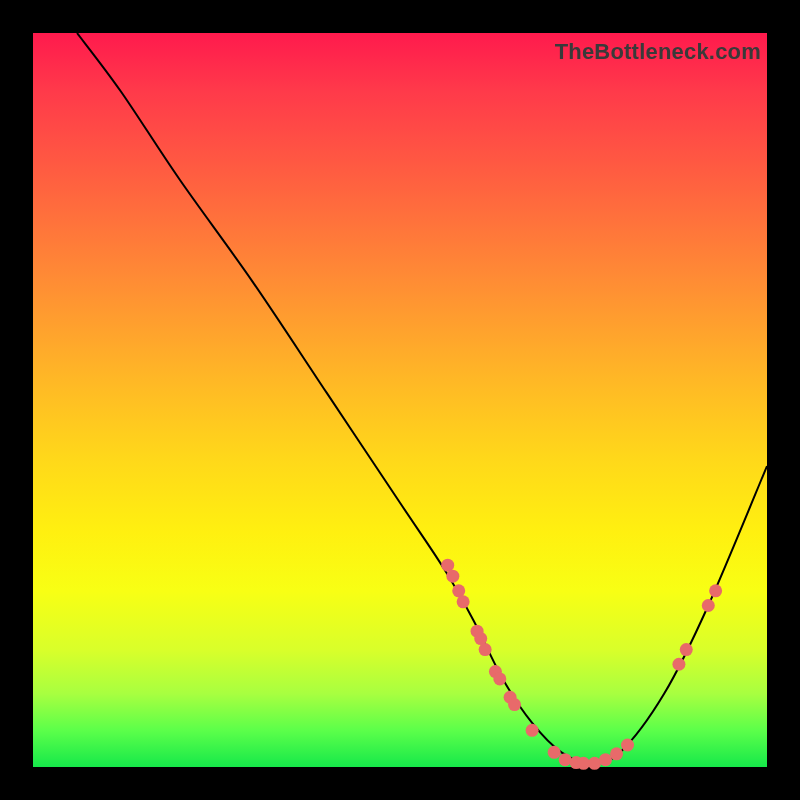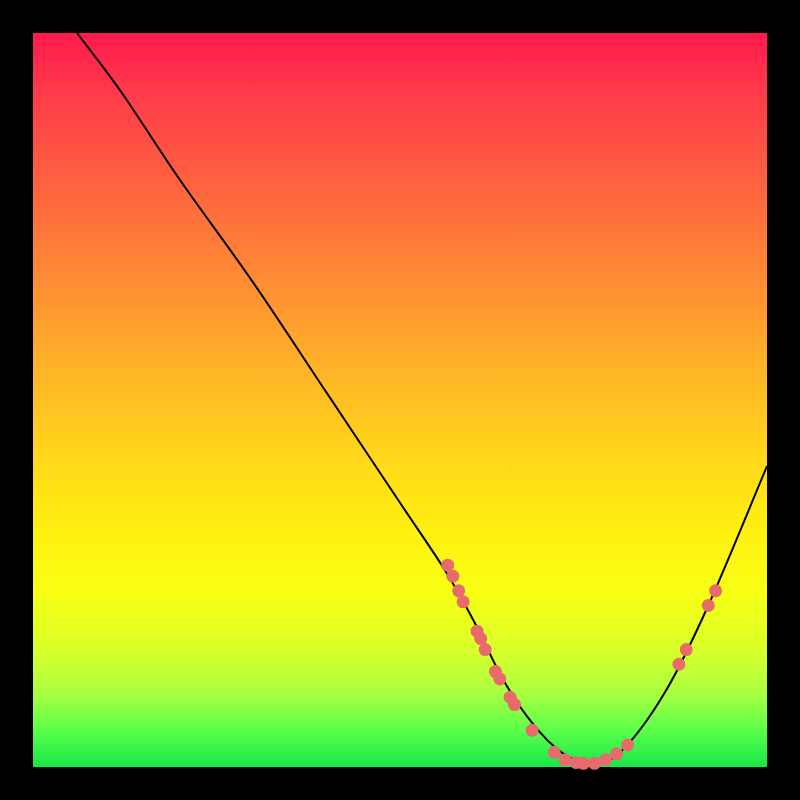--- a/index.html
+++ b/index.html
@@ -66,20 +66,21 @@
   .marker {
     fill: #e86a6a;
     stroke: none;
   }
 </style>
 </head>
 <body>
 
 <div class="frame">
   <div class="plot-area">
+    <div class="watermark">TheBottleneck.com</div>
     <svg class="curve" viewBox="0 0 734 734" preserveAspectRatio="none">
       <path id="curvePath" class="curve-path" d="M 44.04 0 C 51.379999999999995 9.78666666666667, 70.95333333333333 34.25333333333337, 88.08 58.72000000000003 C 105.20666666666666 83.18666666666668, 124.78000000000002 114.9933333333333, 146.8 146.79999999999995 C 168.82000000000002 178.60666666666663, 195.73333333333332 214.08333333333334, 220.2 249.56 C 244.66666666666666 285.0366666666667, 269.1333333333333 322.96, 293.6 359.65999999999997 C 318.0666666666667 396.35999999999996, 347.4266666666667 440.4, 367 469.76 C 386.5733333333333 499.12, 398.8066666666667 516.2466666666666, 411.04 535.8199999999999 C 423.27333333333337 555.3933333333333, 430.61333333333334 568.85, 440.4 587.2 C 450.1866666666666 605.5500000000001, 459.9733333333333 628.7933333333333, 469.76 645.92 C 479.5466666666667 663.0466666666666, 489.33333333333337 677.7266666666667, 499.12000000000006 689.96 C 508.90666666666675 702.1933333333334, 518.6933333333334 712.5916666666667, 528.48 719.32 C 538.2666666666667 726.0483333333334, 548.0533333333334 730.33, 557.84 730.33 C 567.6266666666667 730.33, 574.9666666666667 730.9416666666667, 587.2 719.32 C 599.4333333333334 707.6983333333334, 616.5600000000001 685.0666666666667, 631.24 660.6 C 645.92 636.1333333333333, 658.1533333333333 610.4433333333333, 675.28 572.52 C 692.4066666666666 534.5966666666667, 724.2133333333334 456.30333333333334, 734 433.06"></path>
       <g id="markerGroup">
           <circle cx="414.71" cy="532.15" r="6.5" class="marker"></circle>
           <circle cx="419.84800000000007" cy="543.16" r="6.5" class="marker"></circle>
           <circle cx="425.71999999999997" cy="557.84" r="6.5" class="marker"></circle>
           <circle cx="430.12399999999997" cy="568.85" r="6.5" class="marker"></circle>
           <circle cx="444.07" cy="598.21" r="6.5" class="marker"></circle>
           <circle cx="447.74" cy="605.55" r="6.5" class="marker"></circle>
           <circle cx="452.144" cy="616.56" r="6.5" class="marker"></circle>

